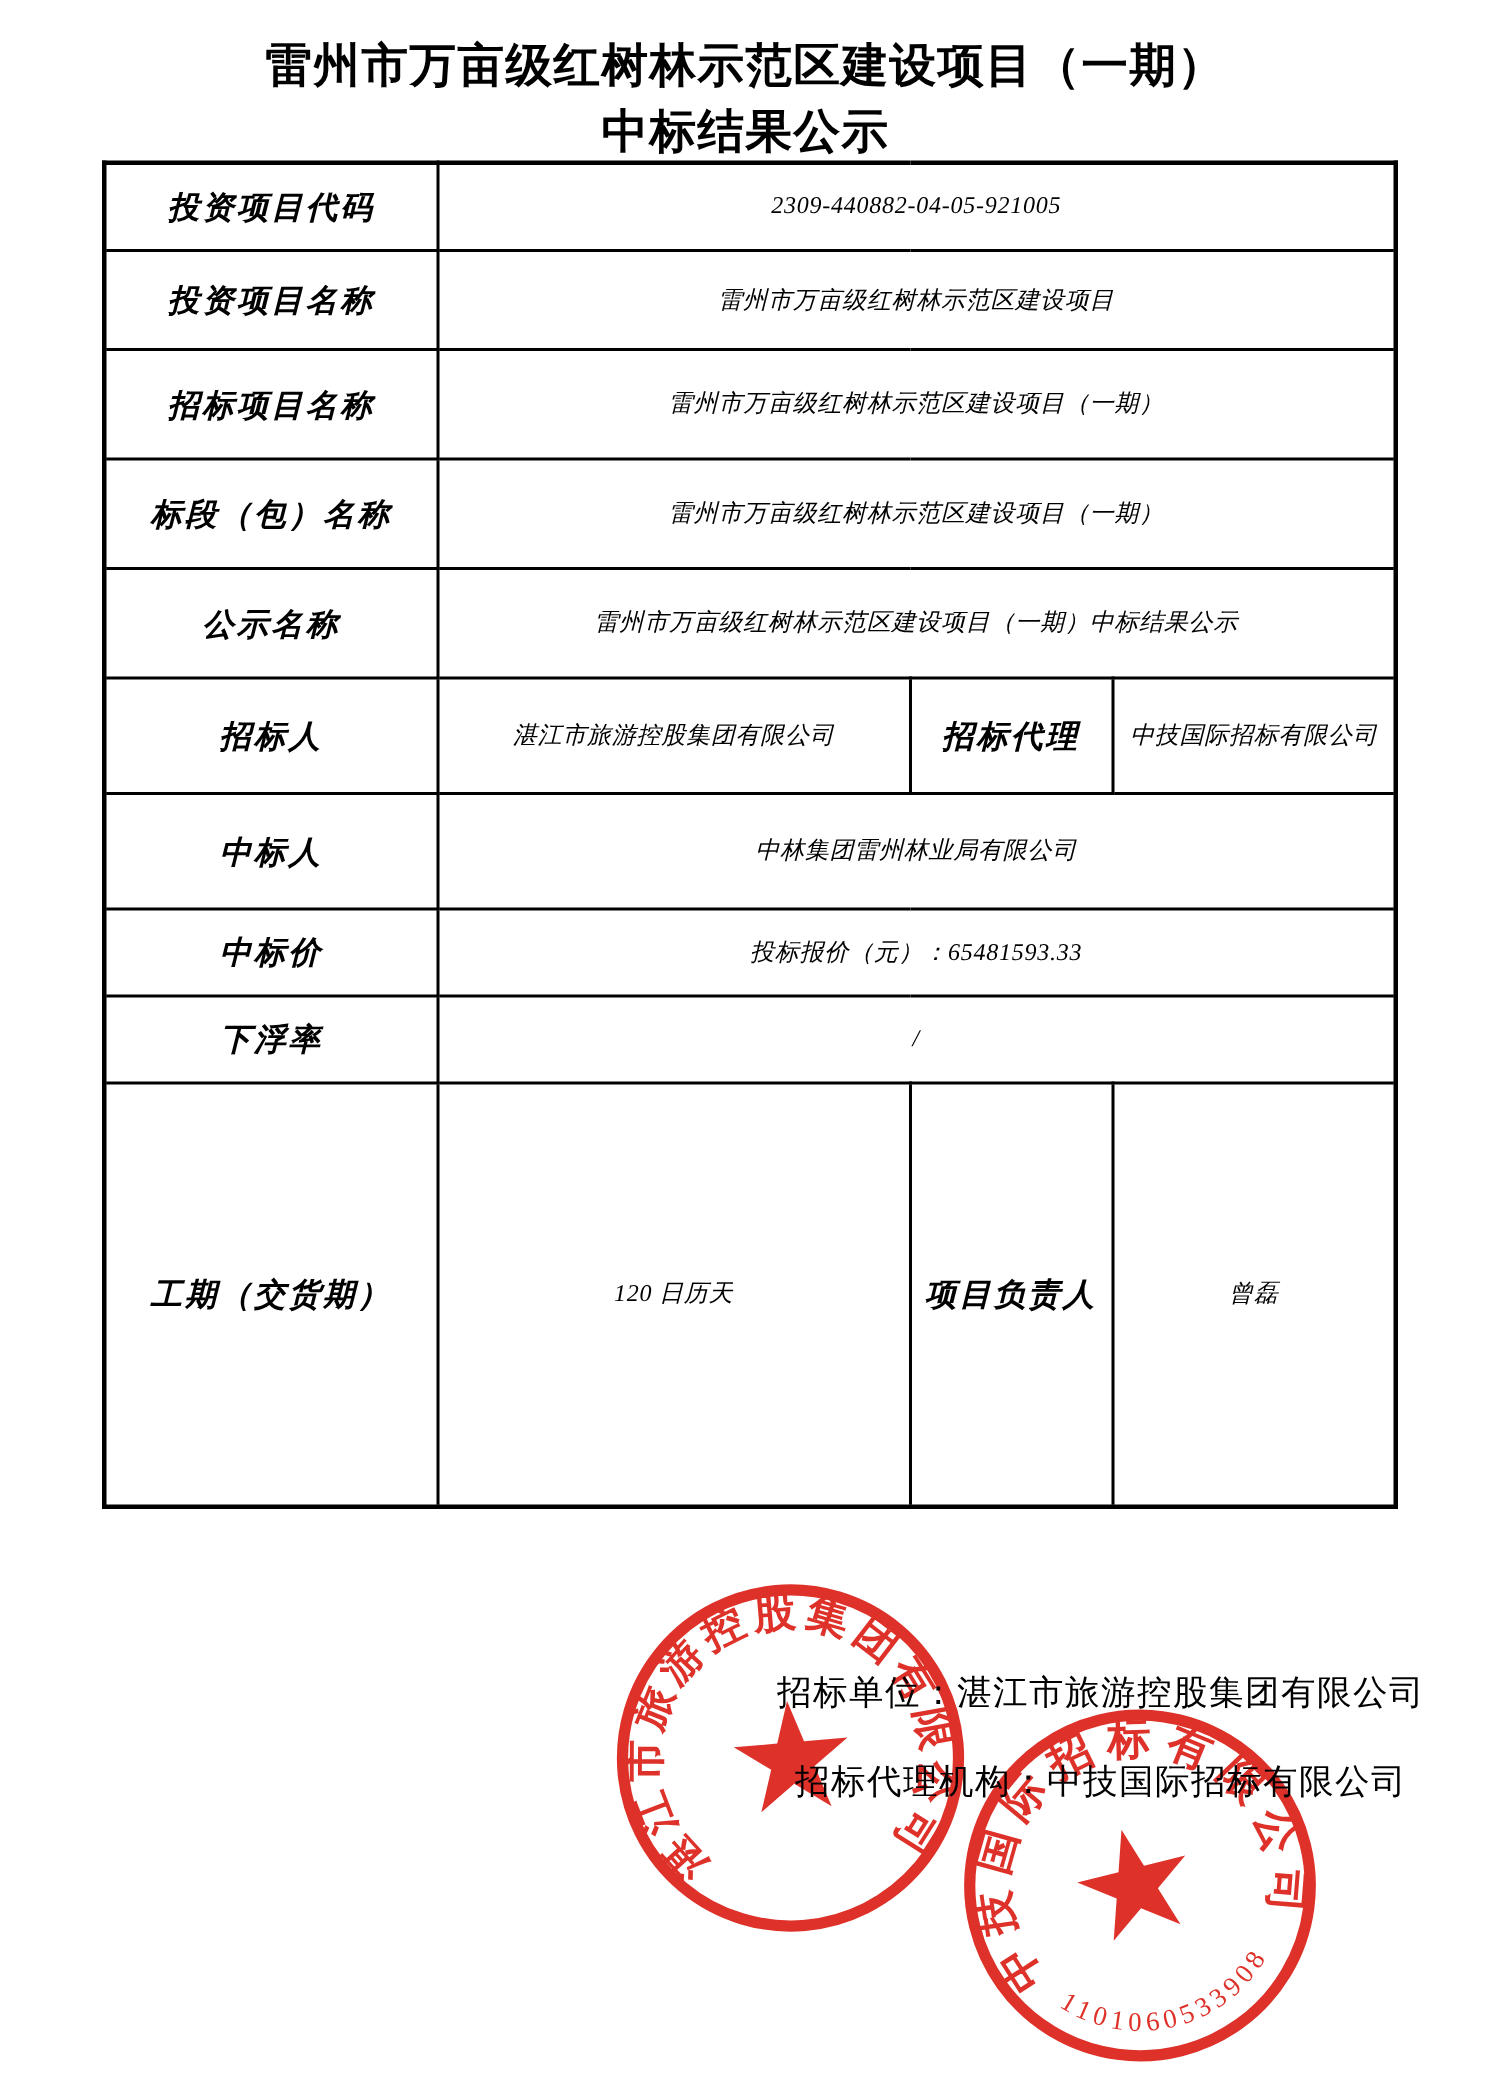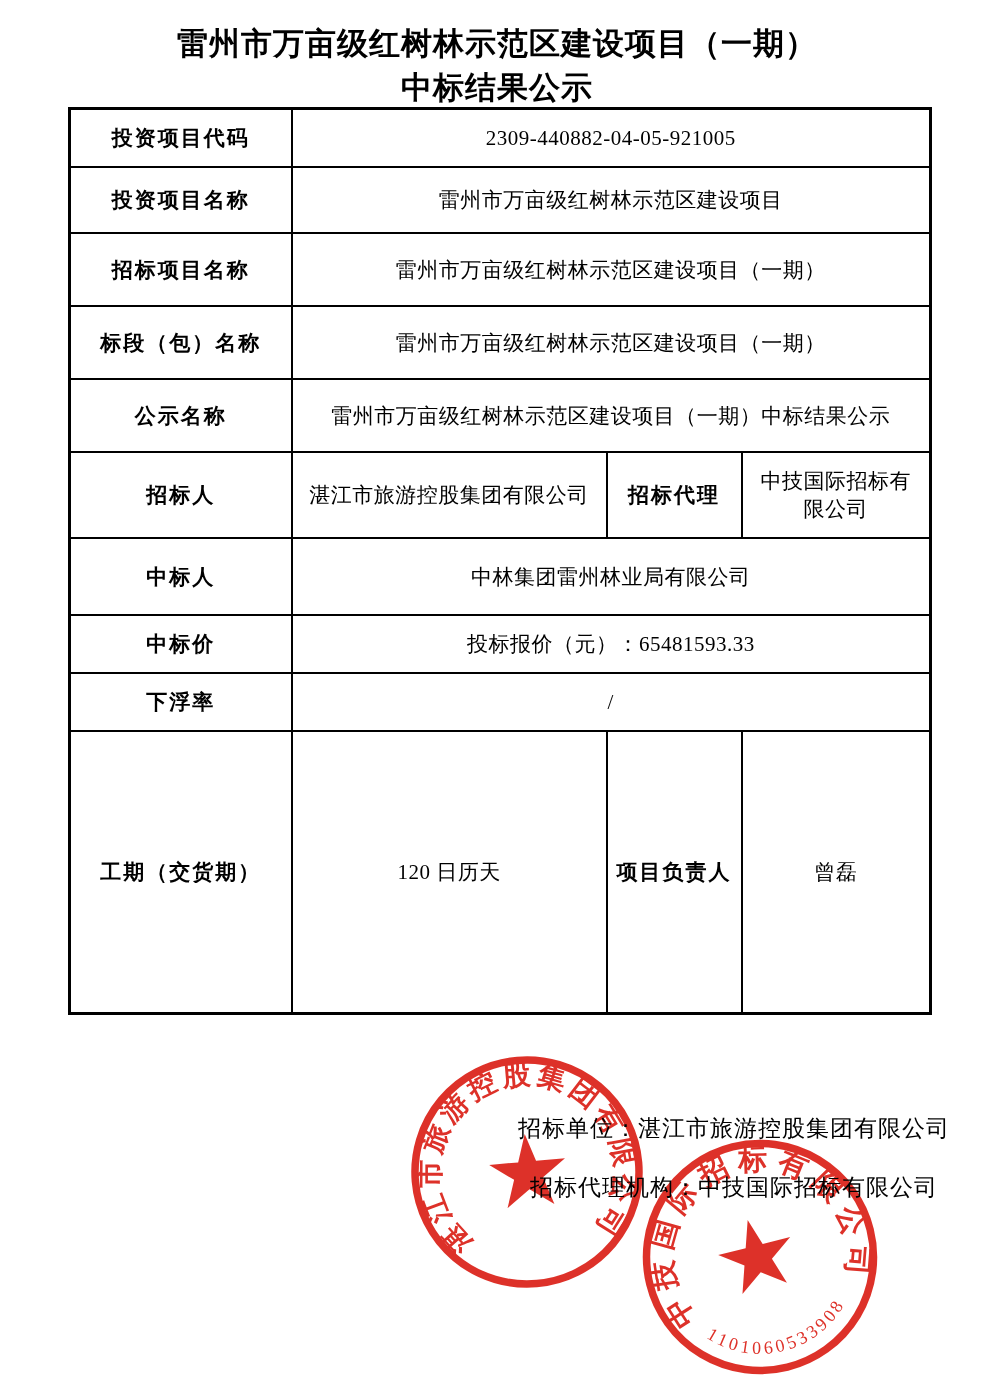--- a/index.html
+++ b/index.html
@@ -12,28 +12,28 @@
     font-family:"Liberation Sans", sans-serif;font-weight:bold;
     font-size:31px;line-height:44px;letter-spacing:1px;
   }
   table.doc{
     position:absolute;top:107px;left:68px;width:861px;
     border-collapse:collapse;table-layout:fixed;
     border:3px solid #000;
   }
   table.doc td{
     border:2px solid #000;text-align:center;vertical-align:middle;
-    padding:14px 8px;box-sizing:border-box;overflow:hidden;
+    padding:14px 8px;box-sizing:border-box;overflow:hidden;font-style:italic;
   }
   td.lbl{
     font-family:"Liberation Sans", sans-serif;font-weight:bold;
     font-size:21px;letter-spacing:2px;
   }
   td.val{
-    font-family:"Liberation Serif", serif;font-size:21px;letter-spacing:0.5px;
+    font-family:"Liberation Serif", serif;font-size:16px;letter-spacing:0.5px;
   }
   tr.h54{height:54px}  tr.h66{height:66px}  tr.h65{height:73px}
   tr.h67{height:77px}  tr.h55{height:55px}  tr.h50{height:50px}
   tr.h321{height:282px} tr.h49{height:49px}
   .footer-line{
     position:absolute;font-size:23px;letter-spacing:1px;white-space:nowrap;
     font-family:"Liberation Serif", serif;
     margin-left:37px;
   }
   .footer-line.l1{left:481px;top:1113px;}

